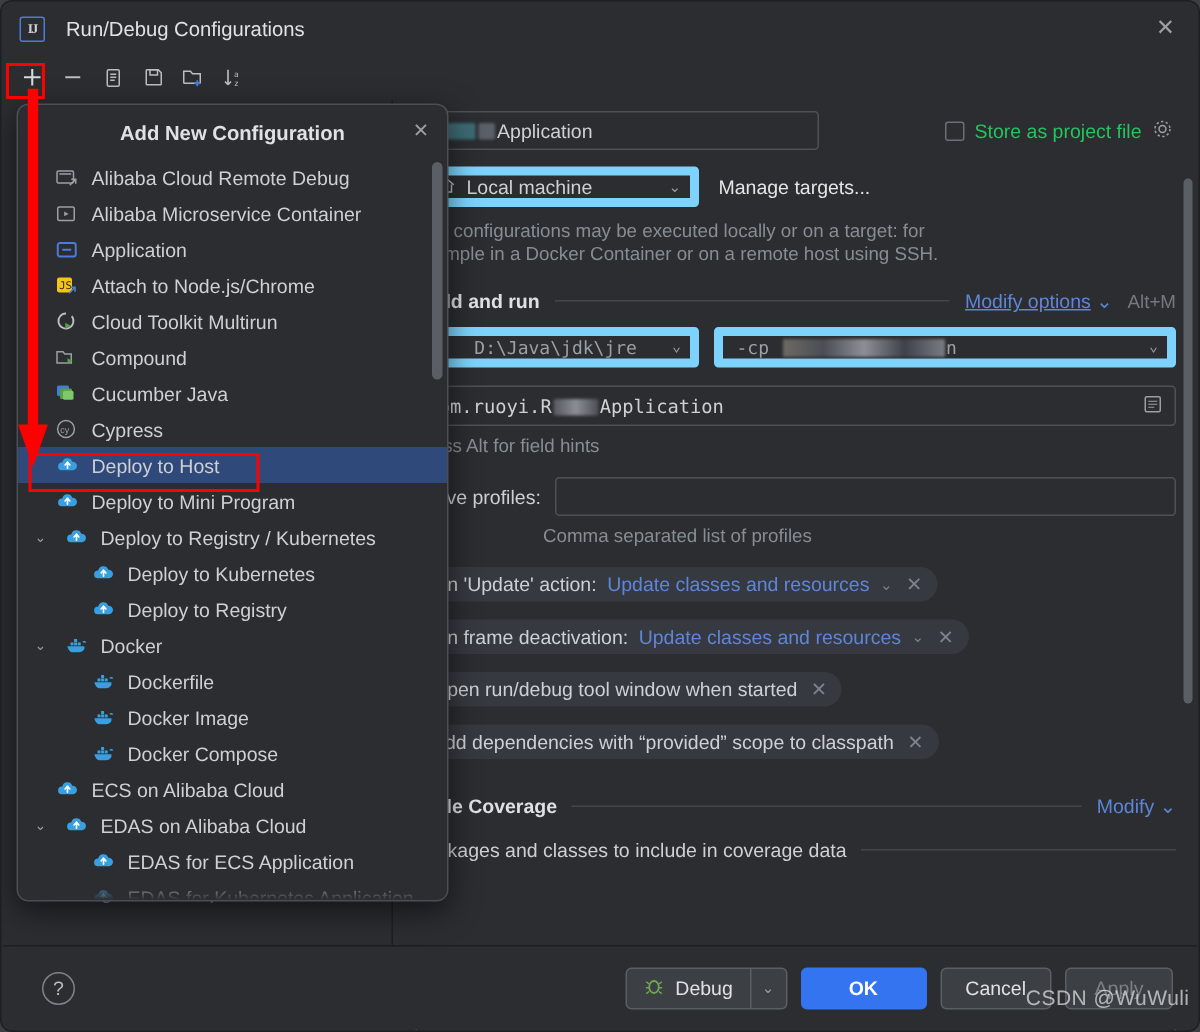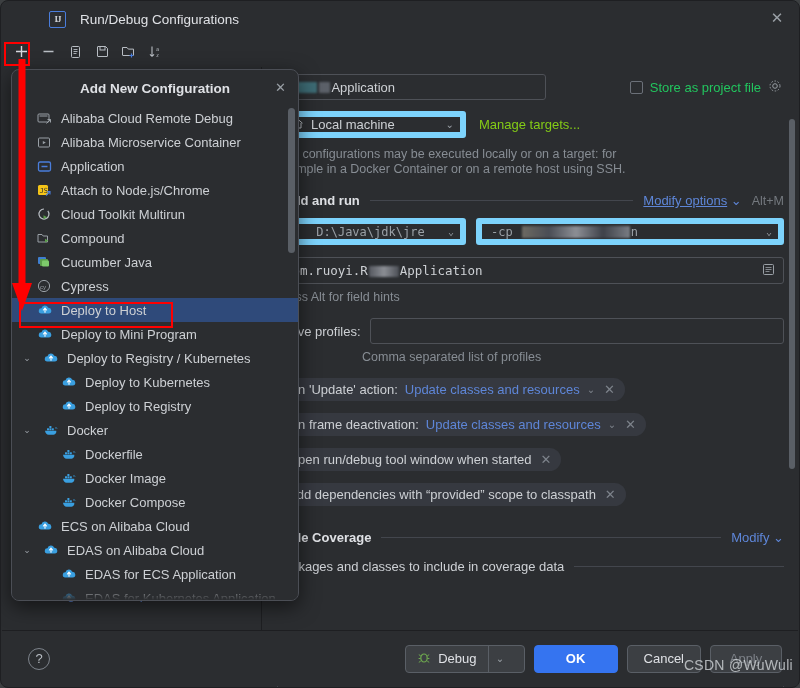--- a/index.html
+++ b/index.html
@@ -23,21 +23,20 @@
     overflow: hidden;
   }
 
   
   #titlebar {
     height: 36px;
     background: #2b2d30;
     display: flex; align-items: center;
     padding: 0 10px 0 12px;
     position: relative;
-    margin-left: 36px;
   }
   #app-icon {
     width: 17px; height: 17px;
     border: 1.5px solid #4a7ddb;
     border-radius: 2px;
     display: flex; align-items: center; justify-content: center;
     font-size: 9px; color: #cfd2d6; font-weight: bold;
     letter-spacing: -1px;
     background: #2b2d30;
     font-family: "Liberation Serif", serif;
@@ -137,21 +136,21 @@
     display: flex; align-items: center;
     padding: 0 6px 0 9px;
     color: #cdd0d4;
     font-size: 13px;
     position: relative;
   }
   .combo .caret { margin-left: auto; color: #9aa0a6; font-size: 10px; padding-left: 8px;}
 
   #target-row { margin-top: 11px; display: flex; align-items: center; gap: 13px; }
   #target-combo { width: 190px; }
-  #manage-targets { color: #84cc16; font-size: 13px; }
+  #manage-targets { color: #e5e5e5; font-size: 13px; }
   #target-hint {
     margin-top: 9px;
     color: #878d94;
     font-size: 12.5px;
     line-height: 15px;
     max-width: 470px;
   }
 
   .section-hdr {
     display: flex; align-items: center; gap: 10px;
@@ -241,21 +240,21 @@
     height: 28px;
     border: 1px solid #5a5f66;
     border-radius: 4px;
     background: #3c3f43;
     color: #dfe1e5;
     display: flex; align-items: center; justify-content: center;
     padding: 0 16px;
     font-size: 13px;
   }
   #debug-btn {
-    padding: 0 12px 0 11px;
+    padding: 0 0 0 11px;
     gap: 7px;
   }
   #debug-split {
     width: 24px; height: 100%;
     border-left: 1px solid #5a5f66;
     display: flex; align-items: center; justify-content: center;
     color: #9aa0a6; font-size: 10px;
     margin-left: 4px;
   }
   #ok-btn {

